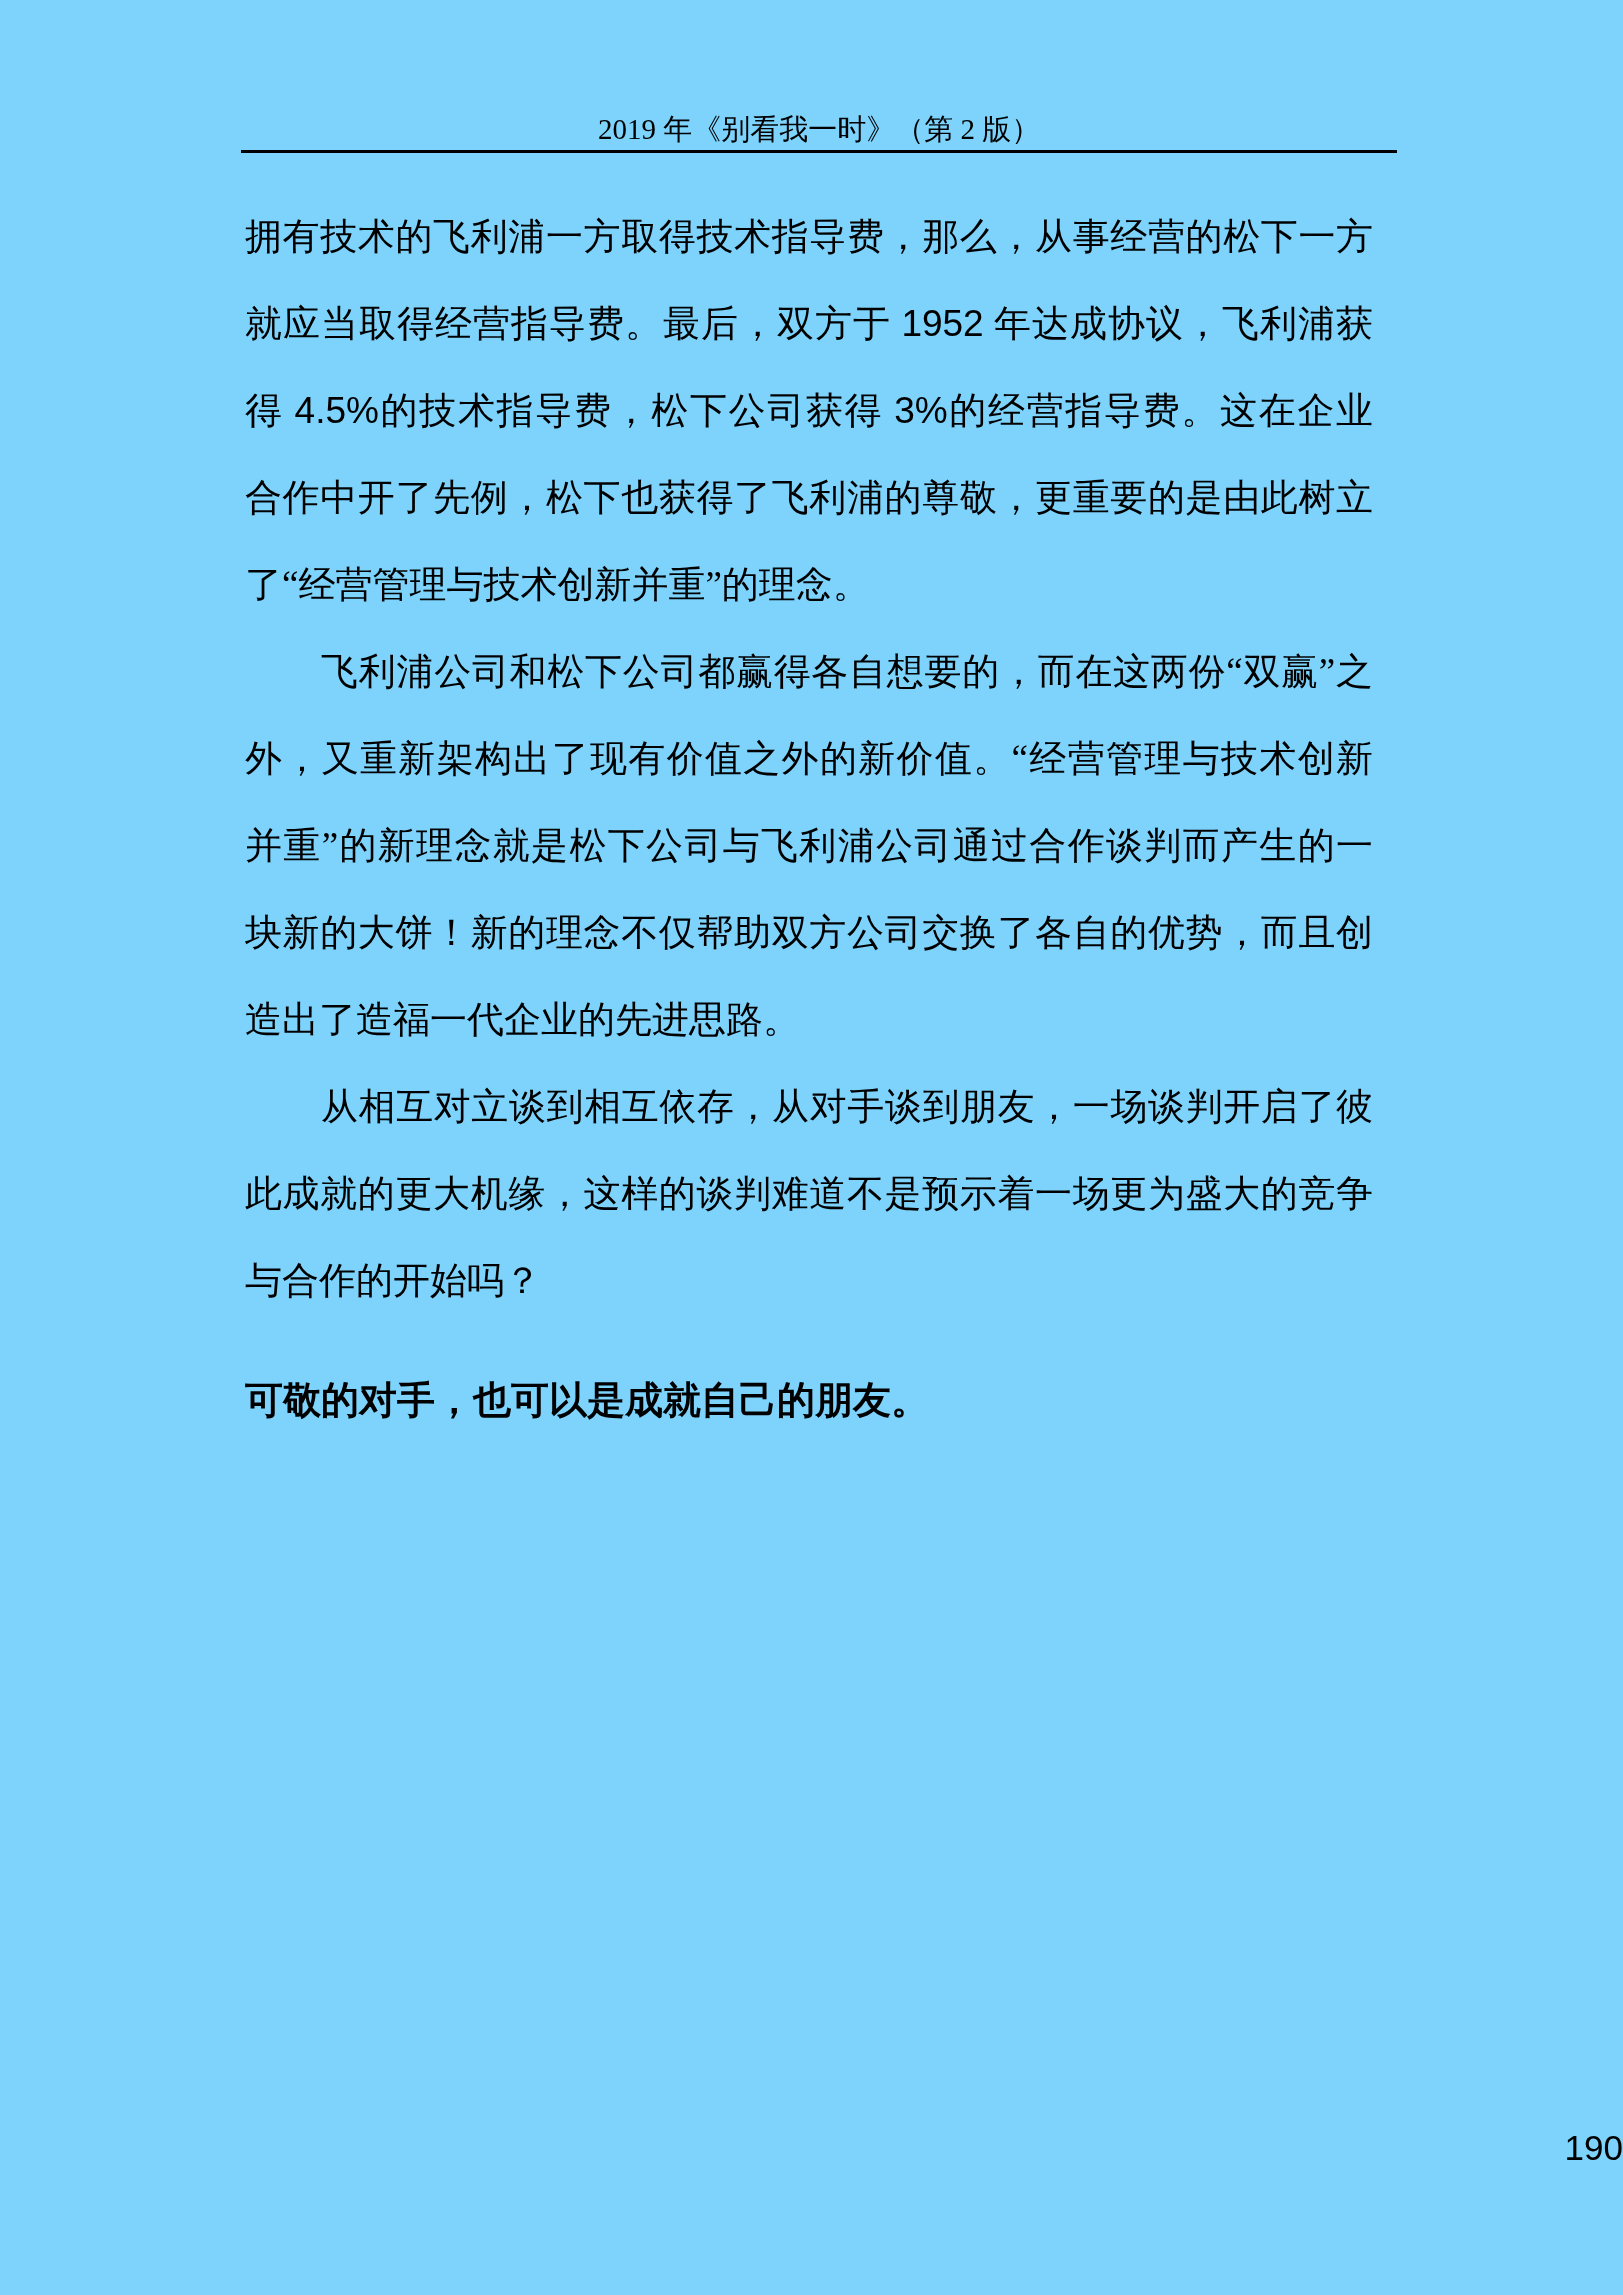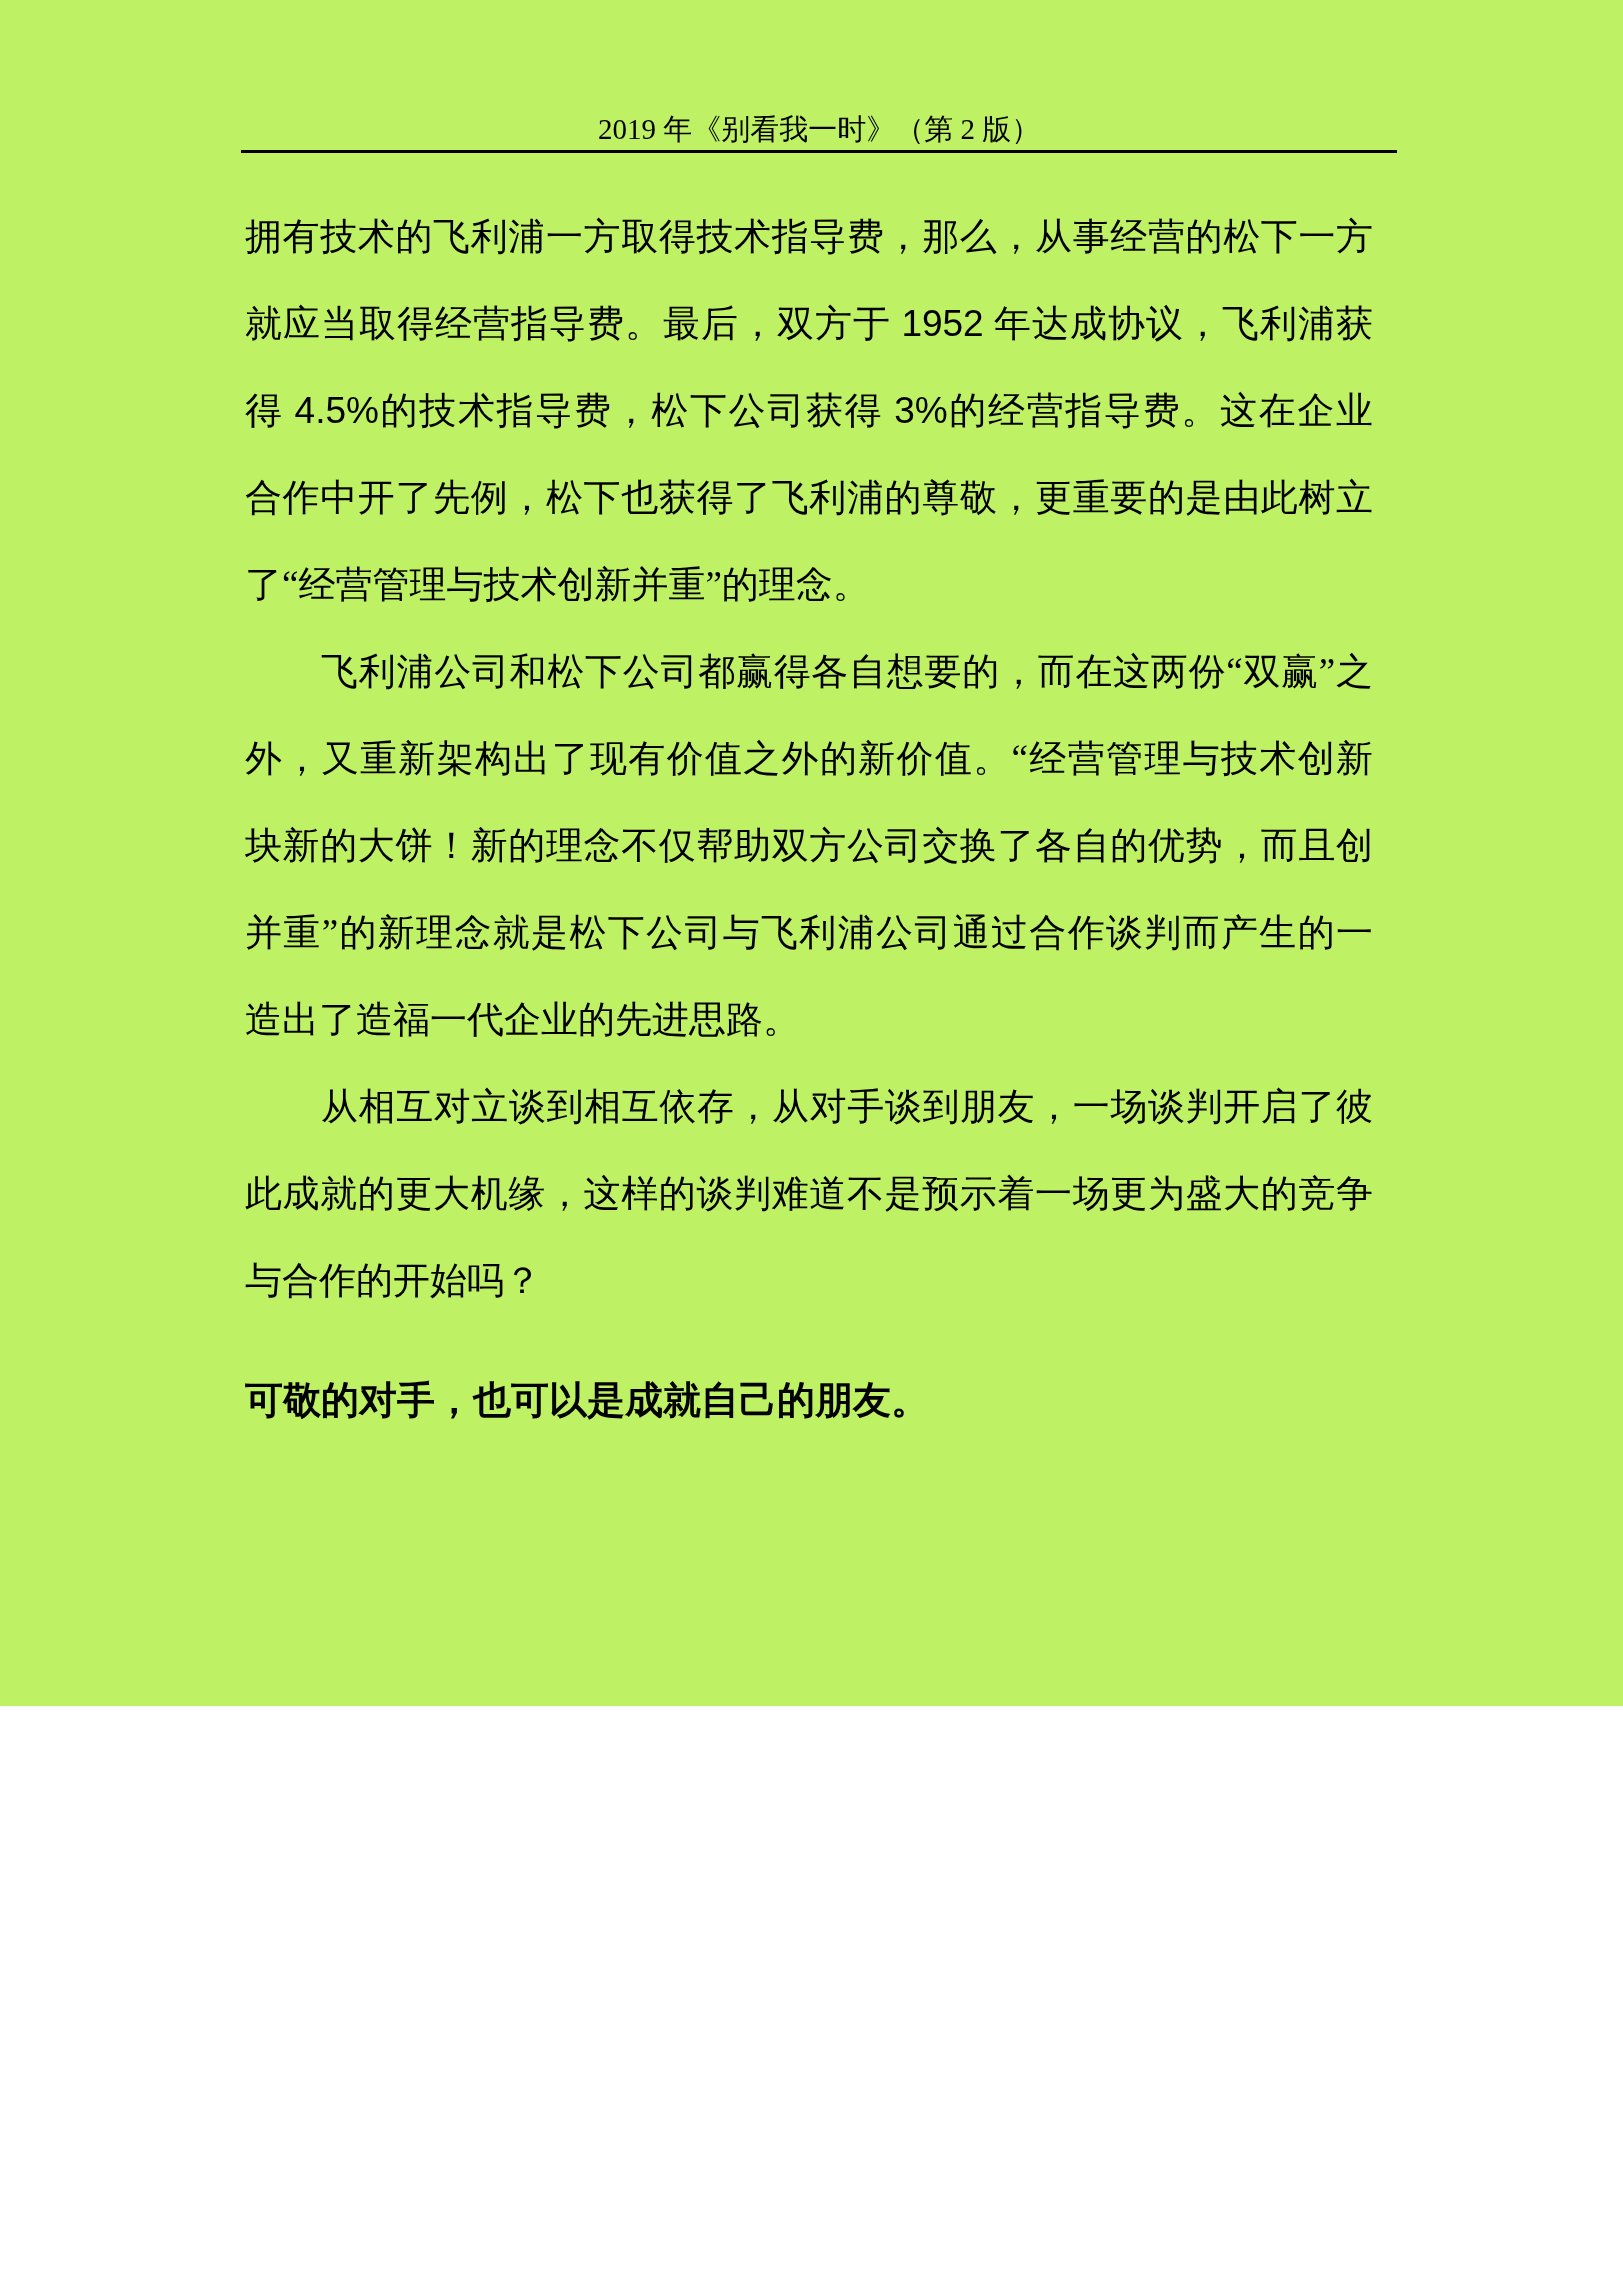--- a/index.html
+++ b/index.html
@@ -3,22 +3,22 @@
 <meta charset="utf-8">
 <style>
   html, body {
     margin: 0;
     padding: 0;
     background: #ffffff;
   }
   .page {
     position: relative;
     width: 1623px;
-    height: 1706px;
-    background: #bef264;
+    height: 2295px;
+    background: #7dd3fc;
     color: #000000;
     font-family: "Liberation Serif", "DejaVu Serif", serif;
     overflow: hidden;
   }
   .header-title {
     position: absolute;
     top: 108px;
     left: 241px;
     width: 1156px;
     height: 42px;
@@ -96,22 +96,22 @@
   <div class="body-block">
 
     <div class="line">拥有技术的飞利浦一方取得技术指导费，那么，从事经营的松下一方</div>
     <div class="line">就应当取得经营指导费。最后，双方于 <span class="latin">1952</span> 年达成协议，飞利浦获</div>
     <div class="line">得 <span class="latin">4.5%</span>的技术指导费，松下公司获得 <span class="latin">3%</span>的经营指导费。这在企业</div>
     <div class="line">合作中开了先例，松下也获得了飞利浦的尊敬，更重要的是由此树立</div>
     <div class="line para-end">了“经营管理与技术创新并重”的理念。</div>
 
     <div class="line para-start">飞利浦公司和松下公司都赢得各自想要的，而在这两份“双赢”之</div>
     <div class="line">外，又重新架构出了现有价值之外的新价值。“经营管理与技术创新</div>
+    <div class="line">并重”的新理念就是松下公司与飞利浦公司通过合作谈判而产生的一</div>
     <div class="line">块新的大饼！新的理念不仅帮助双方公司交换了各自的优势，而且创</div>
-    <div class="line">并重”的新理念就是松下公司与飞利浦公司通过合作谈判而产生的一</div>
     <div class="line para-end">造出了造福一代企业的先进思路。</div>
 
     <div class="line para-start">从相互对立谈到相互依存，从对手谈到朋友，一场谈判开启了彼</div>
     <div class="line">此成就的更大机缘，这样的谈判难道不是预示着一场更为盛大的竞争</div>
     <div class="line para-end">与合作的开始吗？</div>
   </div>
 
   <div class="aphorism">可敬的对手，也可以是成就自己的朋友。</div>
 
   <div class="page-number">190</div>

